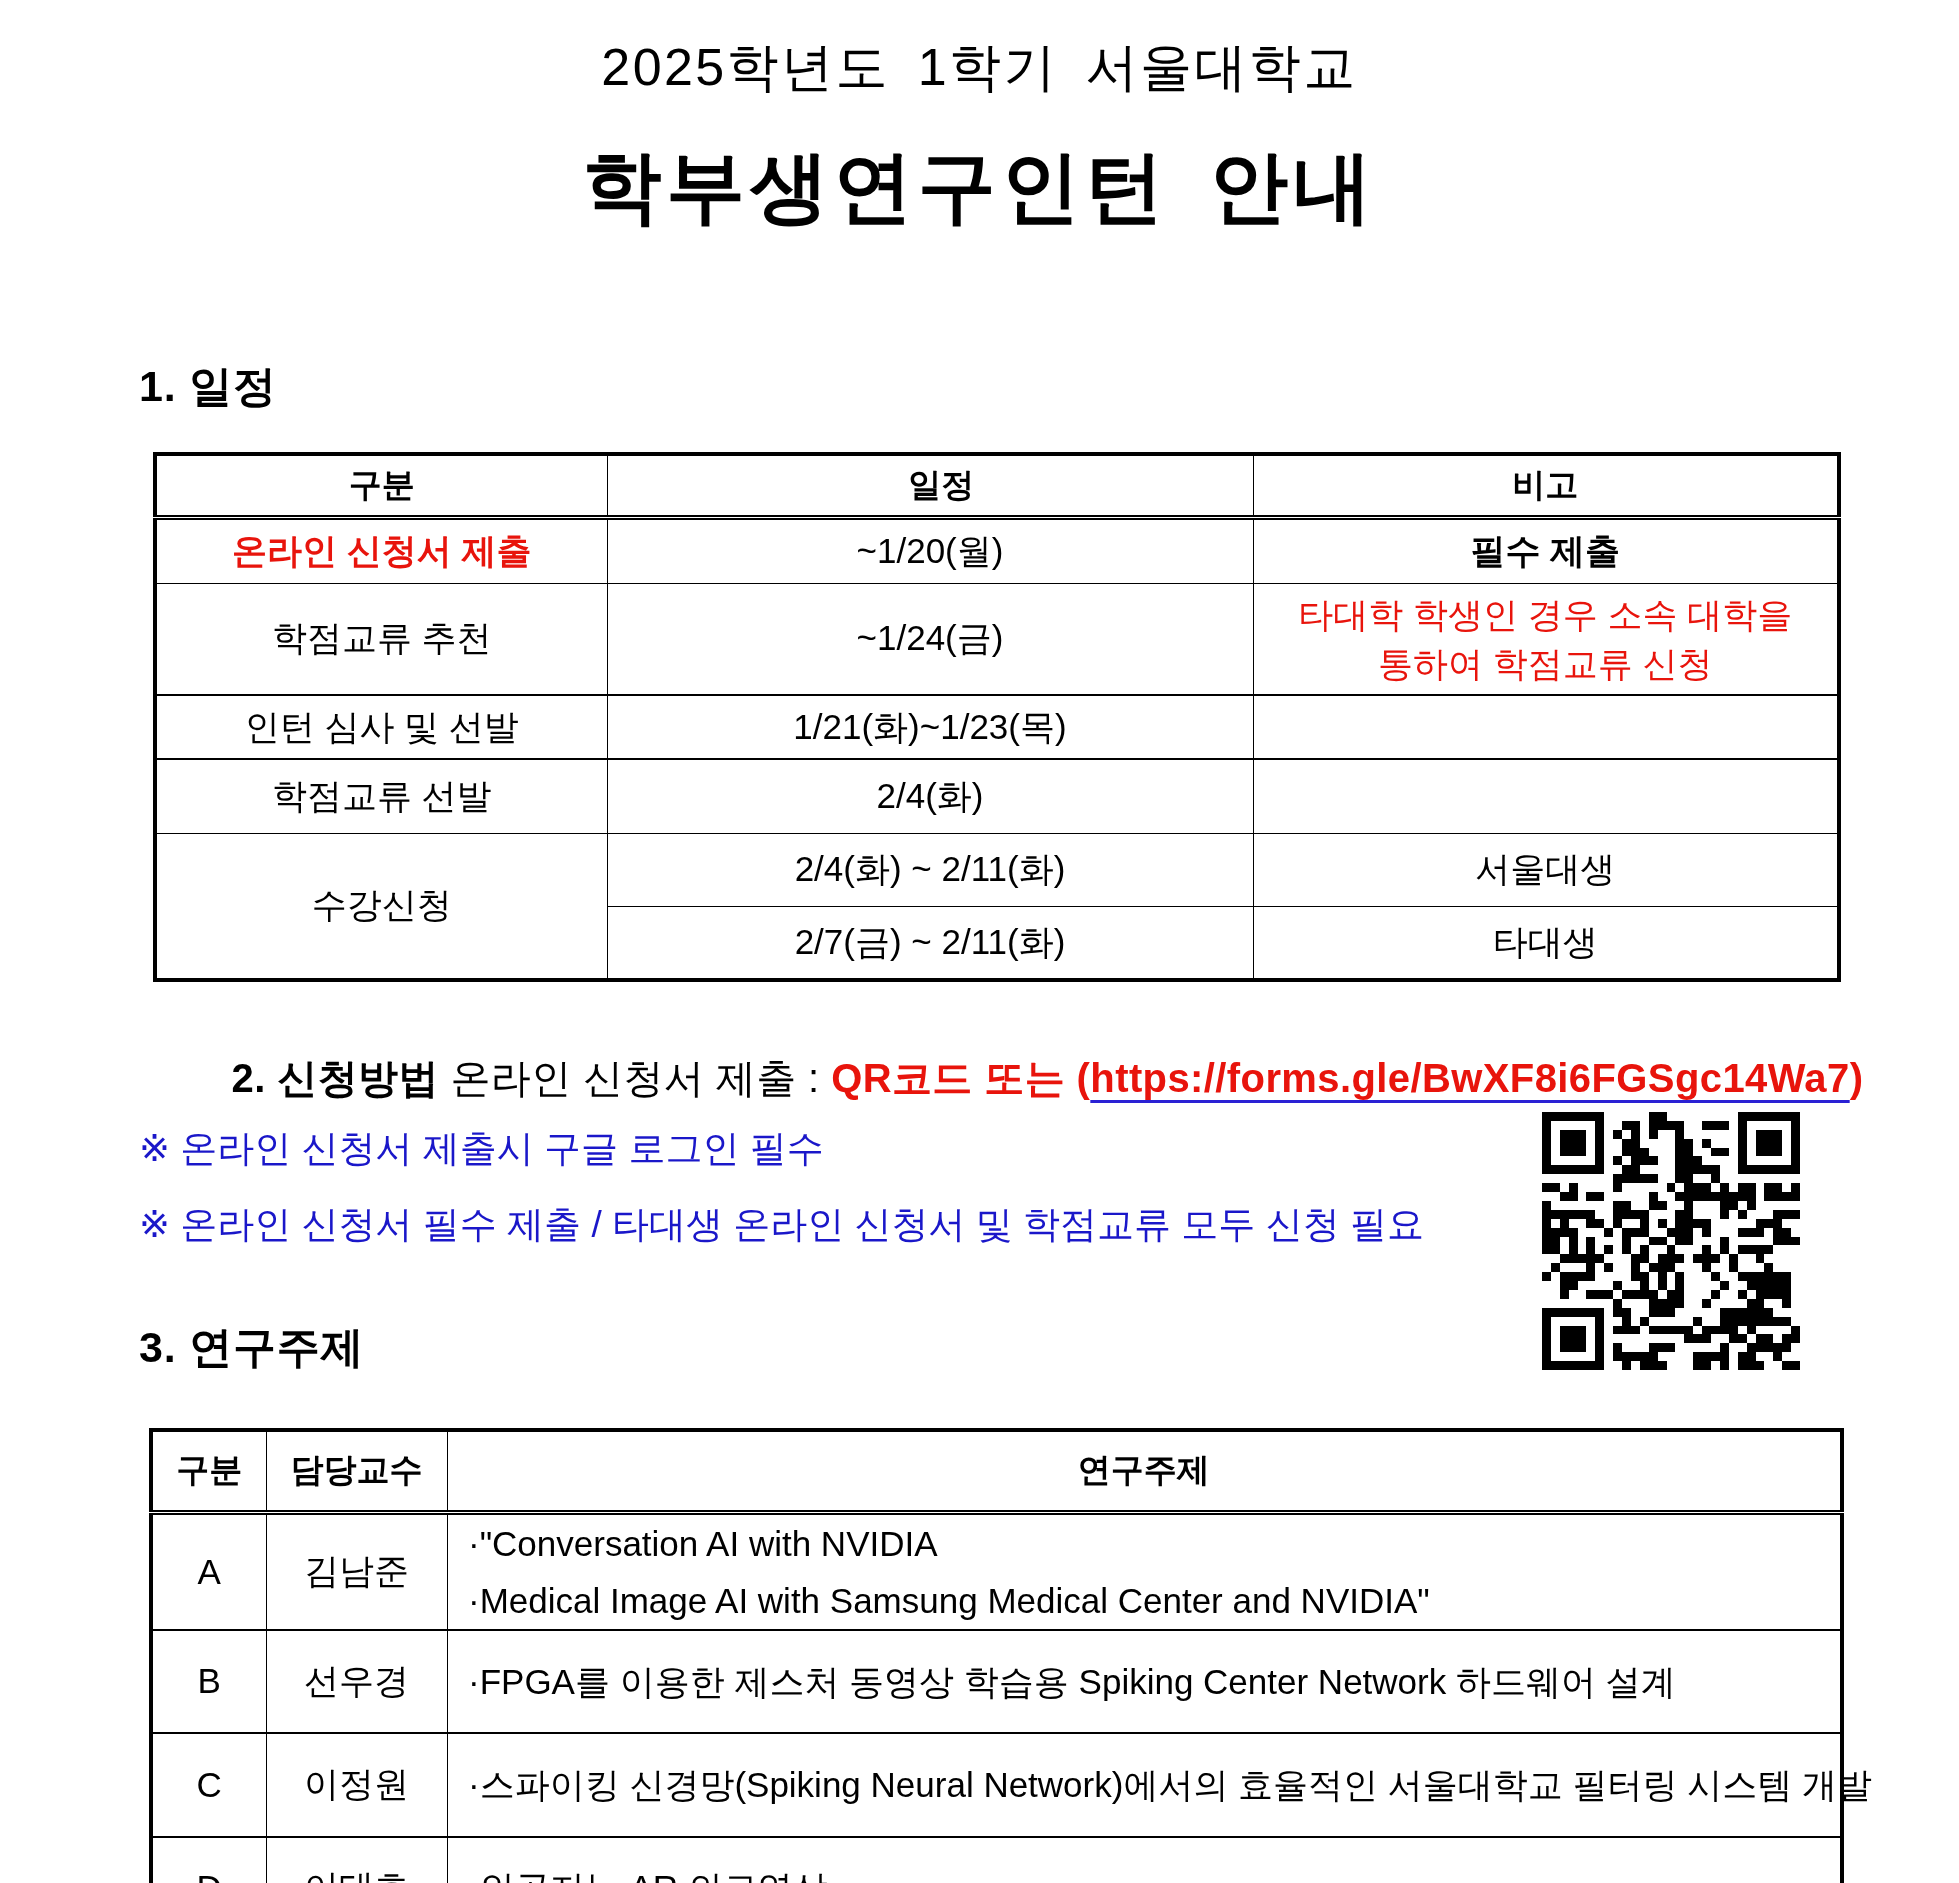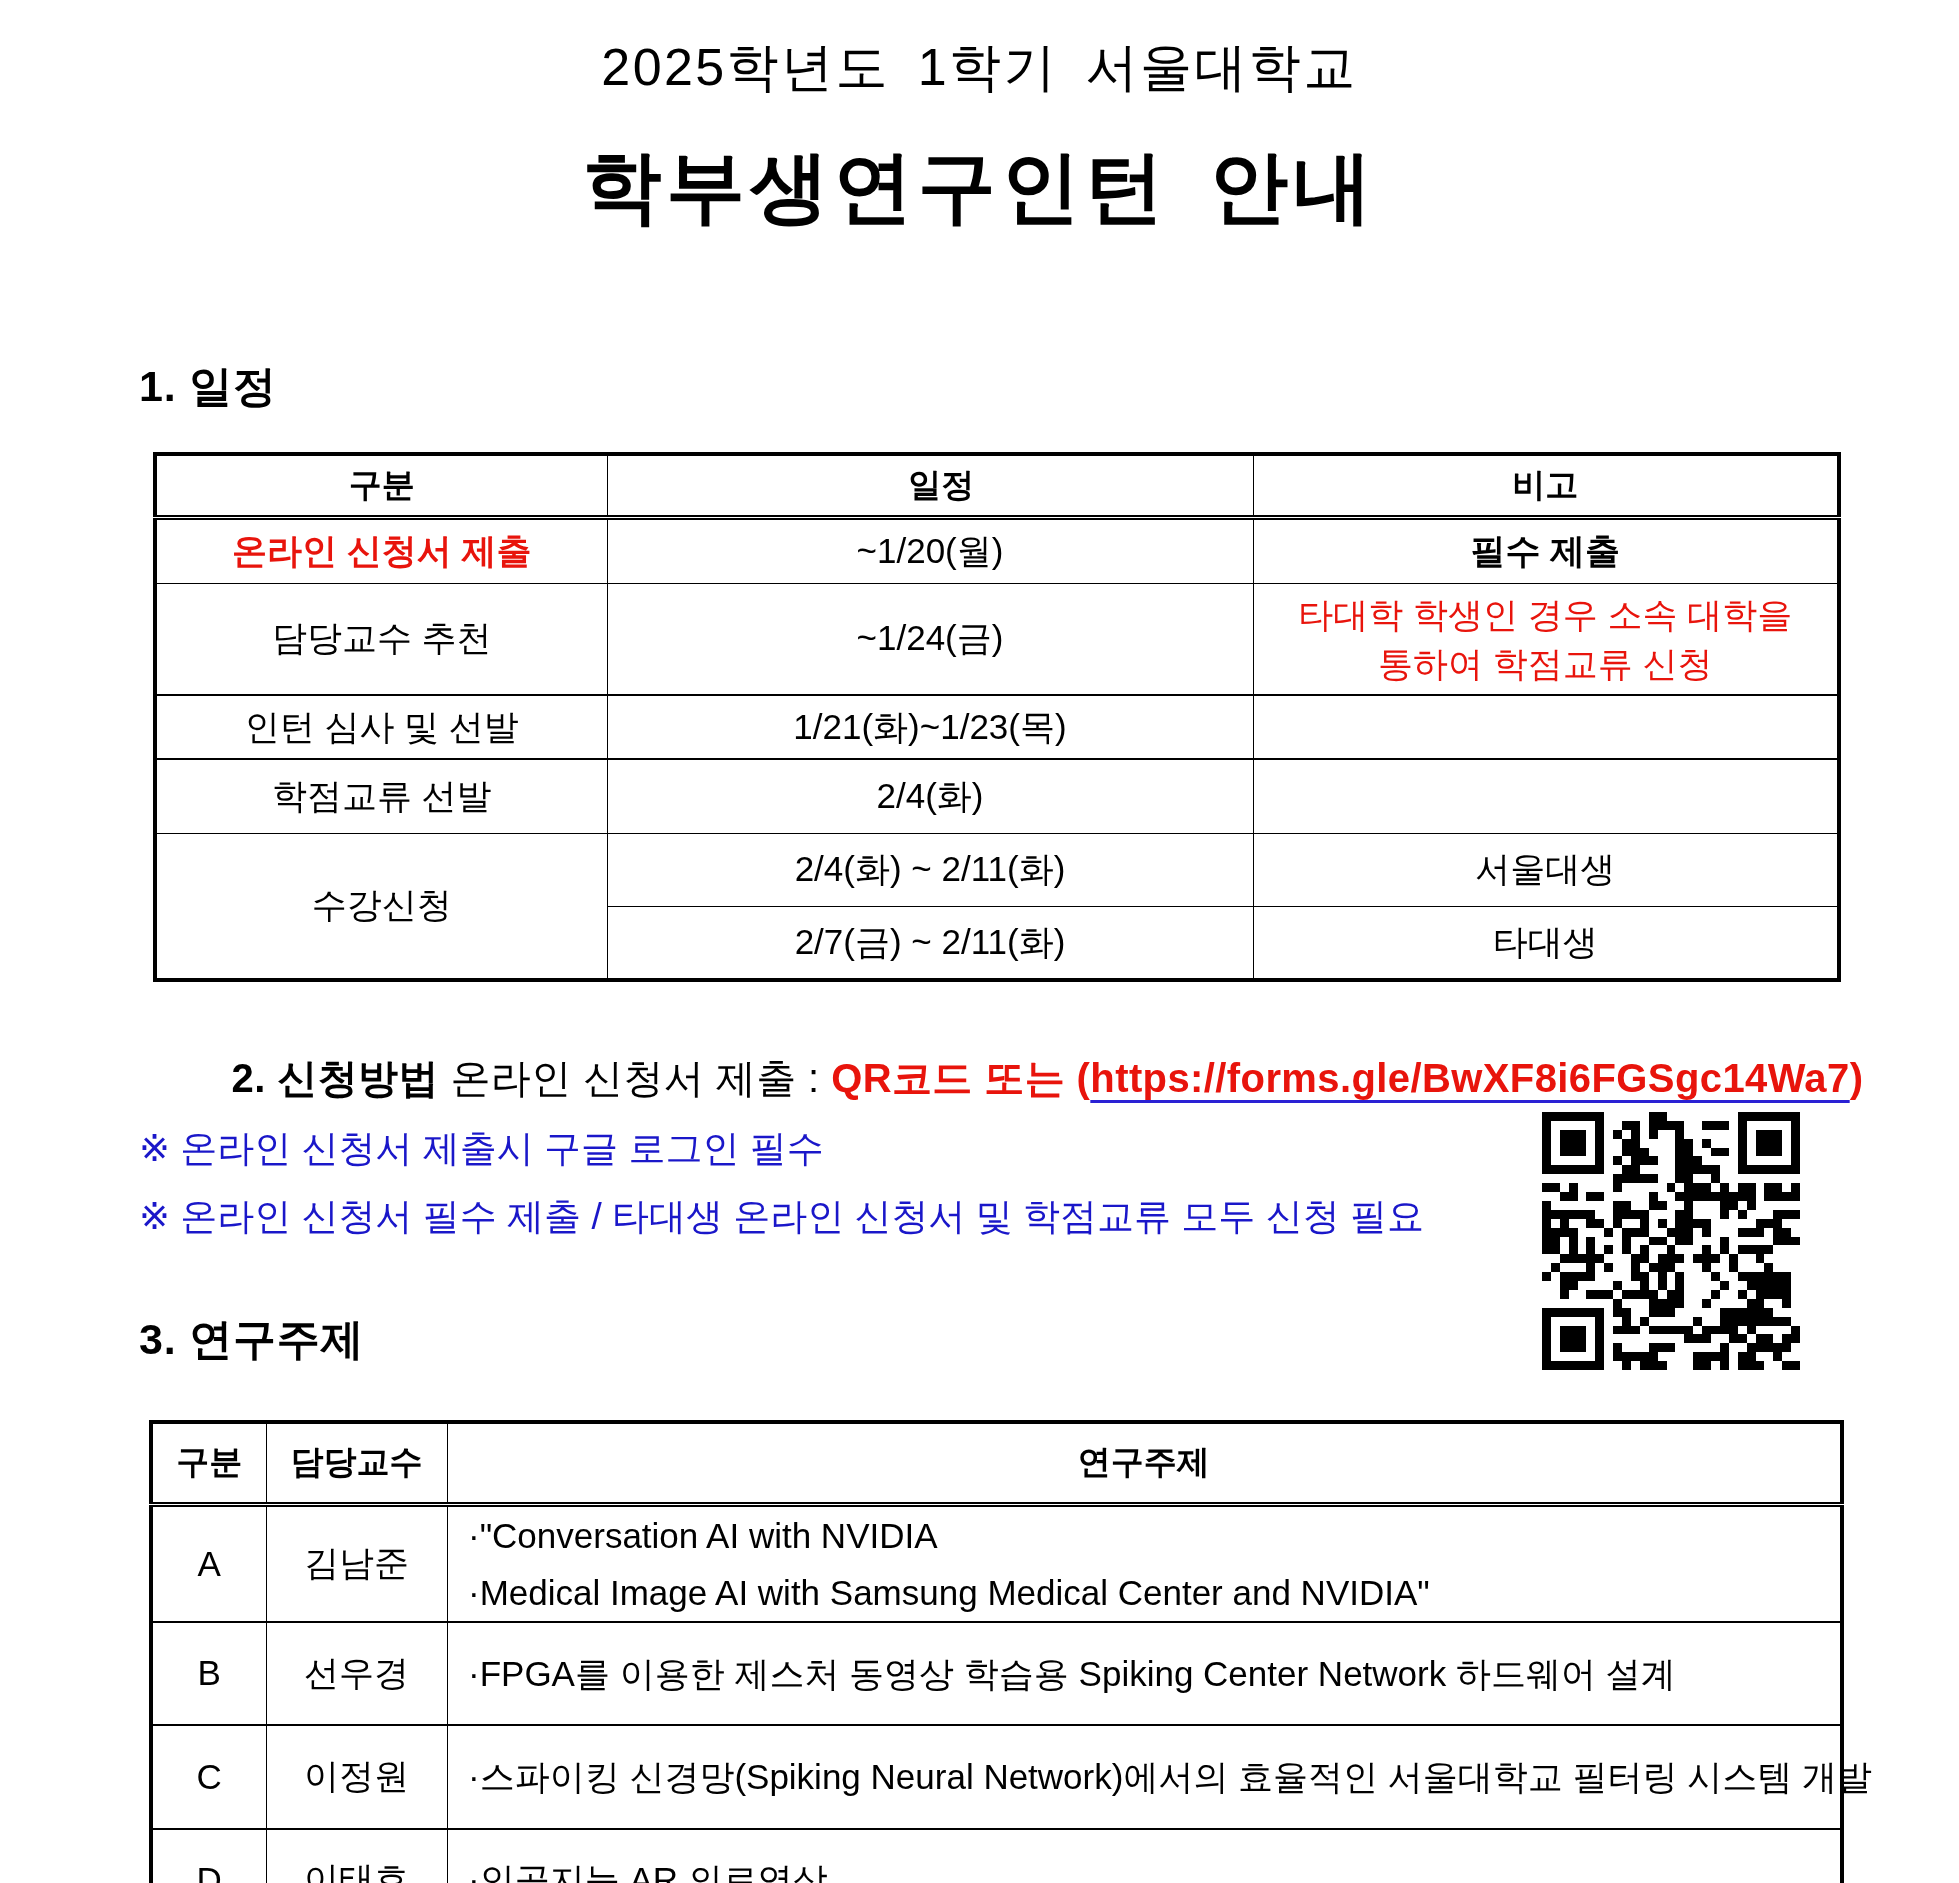--- a/index.html
+++ b/index.html
@@ -69,21 +69,21 @@
     text-decoration:underline;
     text-decoration-color:var(--link-underline,#2a21d4);
     text-decoration-thickness:3.2px;
     text-underline-offset:8px;
   }
   .note-line {
     margin-left:139px; font-size:37px; color:var(--blue,#1a17c9);
     white-space:nowrap; line-height:46px;
   }
   .note1 { margin-top:22px; }
-  .note2 { margin-top:22px; }
+  .note2 { margin-top:30px; }
 
   .tbl2 { margin:51px 0 0 149px; width:1691px; }
   .tbl2 .c1 { width:115px; }
   .tbl2 .c2 { width:181px; }
   .tbl2 .c3 { width:1395px; }
   .tbl2 .hrow { height:82px; }
   .tbl2 .rowA { height:115px; }
   .tbl2 .rowB { height:103px; }
   .tbl2 .rowC { height:104px; }
   .tbl2 .rowD { height:103px; }
@@ -116,21 +116,21 @@
         <th class="c3">비고</th>
       </tr>
     </thead>
     <tbody>
       <tr class="row1">
         <td class="red-bold nowrap">온라인 신청서 제출</td>
         <td class="nowrap">~1/20(월)</td>
         <td class="bold nowrap">필수 제출</td>
       </tr>
       <tr class="row2">
-        <td class="nowrap">담당교수 추천</td>
+        <td class="nowrap">학점교류 추천</td>
         <td class="nowrap">~1/24(금)</td>
         <td>
           <div class="red-note nowrap">타대학 학생인 경우 소속 대학을</div>
           <div class="red-note nowrap">통하여 학점교류 신청</div>
         </td>
       </tr>
       <tr class="row3">
         <td class="nowrap">인턴 심사 및 선발</td>
         <td class="nowrap">1/21(화)~1/23(목)</td>
         <td></td>

